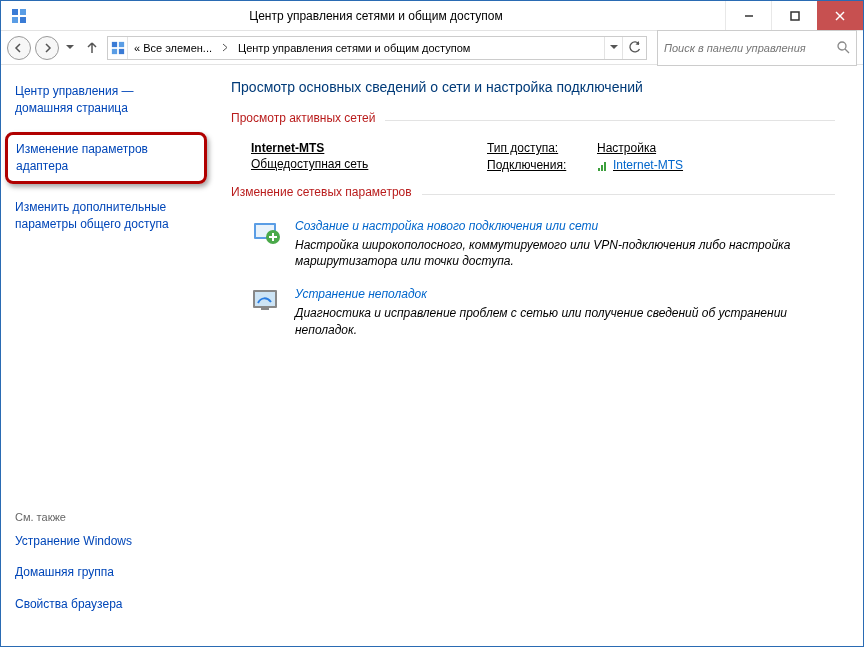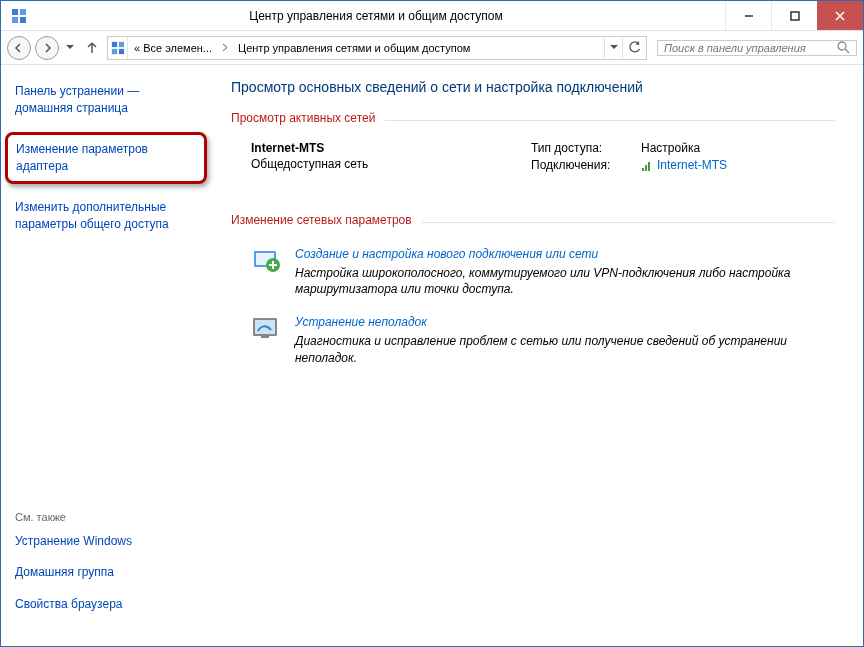--- a/index.html
+++ b/index.html
@@ -17,37 +17,37 @@
   .nav-circle svg { stroke: #555; }
   .nav-up { width: 22px; height: 22px; display: flex; align-items: center; justify-content: center; cursor: default; }
   .nav-drop { width: 14px; height: 22px; display: flex; align-items: center; justify-content: center; cursor: default; }
   .addr-wrap { flex: 1; display: flex; align-items: center; height: 24px; border: 1px solid #ccc; background: #fff; }
   .addr-icon { width: 20px; height: 100%; display: flex; align-items: center; justify-content: center; border-right: 1px solid #e3e3e3; }
   .addr-seg { height: 100%; display: flex; align-items: center; padding: 0 6px; font-size: 11px; cursor: default; white-space: nowrap; }
   .addr-chev { width: 14px; display: flex; align-items: center; justify-content: center; height: 100%; cursor: default; }
   .addr-right { margin-left: auto; display: flex; align-items: center; height: 100%; }
   .addr-dd { width: 18px; display: flex; align-items: center; justify-content: center; height: 100%; border-left: 1px solid #e3e3e3; cursor: default; }
   .addr-refresh { width: 24px; display: flex; align-items: center; justify-content: center; height: 100%; border-left: 1px solid #e3e3e3; cursor: default; }
-  .search-wrap { width: 200px; height: 16px; border: 1px solid #ccc; display: flex; align-items: center; padding-left: 6px; background: #fff; margin-left: 6px; }
+  .search-wrap { width: 200px; height: 36px; border: 1px solid #ccc; display: flex; align-items: center; padding-left: 6px; background: #fff; margin-left: 6px; }
   .search-wrap input { border: none; outline: none; flex: 1; font-size: 11px; color: #888; font-style: italic; background: transparent; }
   .search-btn { width: 26px; display: flex; align-items: center; justify-content: center; height: 100%; cursor: default; }
   .body { display: flex; height: calc(100% - 64px); }
   .sidebar { width: 212px; padding: 18px 14px; background: #fff; display: flex; flex-direction: column; }
   .side-link { color: #0046b8; font-size: 12px; line-height: 1.4; margin-bottom: 15px; cursor: pointer; }
   .side-highlight { border: 3px solid #b00000; border-radius: 8px; box-shadow: 2px 3px 5px rgba(0,0,0,0.35); padding: 6px 8px; margin: 0 -8px 6px -10px; }
   .side-highlight .inner { color: #0046b8; font-size: 12px; line-height: 1.45; cursor: pointer; }
   .side-spacer { flex: 1; }
   .side-section { color: #666; font-size: 11px; margin-bottom: 10px; }
   .main { flex: 1; padding: 14px 28px 14px 18px; overflow: hidden; }
   .main-heading { color: #003a78; font-size: 14px; margin-bottom: 16px; }
   .group-label { color: #b91c1c; font-size: 12px; margin-bottom: 6px; }
   .divider { height: 1px; background: #e3e3e3; margin-bottom: 12px; }
   .divider.inline { flex: 1; margin-left: 10px; margin-top: 9px; margin-bottom: 0; }
   .group-head { display: flex; align-items: flex-start; }
-  .net-block { display: flex; padding-left: 20px; gap: 80px; margin-bottom: 38px; }
+  .net-block { display: flex; padding-left: 20px; gap: 36px; margin-bottom: 10px; text-decoration: underline; }
   .net-left { min-width: 200px; }
   .net-name { font-weight: bold; font-size: 12px; margin-bottom: 2px; }
   .net-type { font-size: 12px; }
   .net-right { display: grid; grid-template-columns: 100px 1fr; row-gap: 3px; column-gap: 10px; font-size: 12px; }
   .net-label { color: #000; }
   .net-value { color: #000; }
   .net-link { color: #0066cc; cursor: pointer; }
   .net-link .sig-icon { display: inline-block; vertical-align: -3px; margin-right: 4px; }
   .settings-item { display: flex; padding-left: 20px; gap: 12px; margin-bottom: 16px; font-style: italic; }
   .settings-icon { width: 32px; height: 32px; flex-shrink: 0; }
@@ -148,21 +148,21 @@
             <circle cx="5" cy="5" r="4" stroke="#888" stroke-width="1.3"></circle>
             <line x1="8" y1="8" x2="12" y2="12" stroke="#888" stroke-width="1.3"></line>
           </svg>
         </div>
     </div>
   </div>
 
   <div class="body">
     <div class="sidebar">
       <div class="side-link">
-        <span>Панель устранении —</span><br>
+        <span>Центр управления —</span><br>
         <span>домашняя страница</span>
       </div>
       <div class="side-highlight">
         <div class="inner">Изменение параметров адаптера</div>
       </div>
       <div class="side-link" style="margin-top:9px;">Изменить дополнительные параметры общего доступа</div>
       <div class="side-spacer"></div>
       <div class="side-section">См. также</div>
       <div class="side-link">Устранение Windows</div>
       <div class="side-link">Домашняя группа</div>

